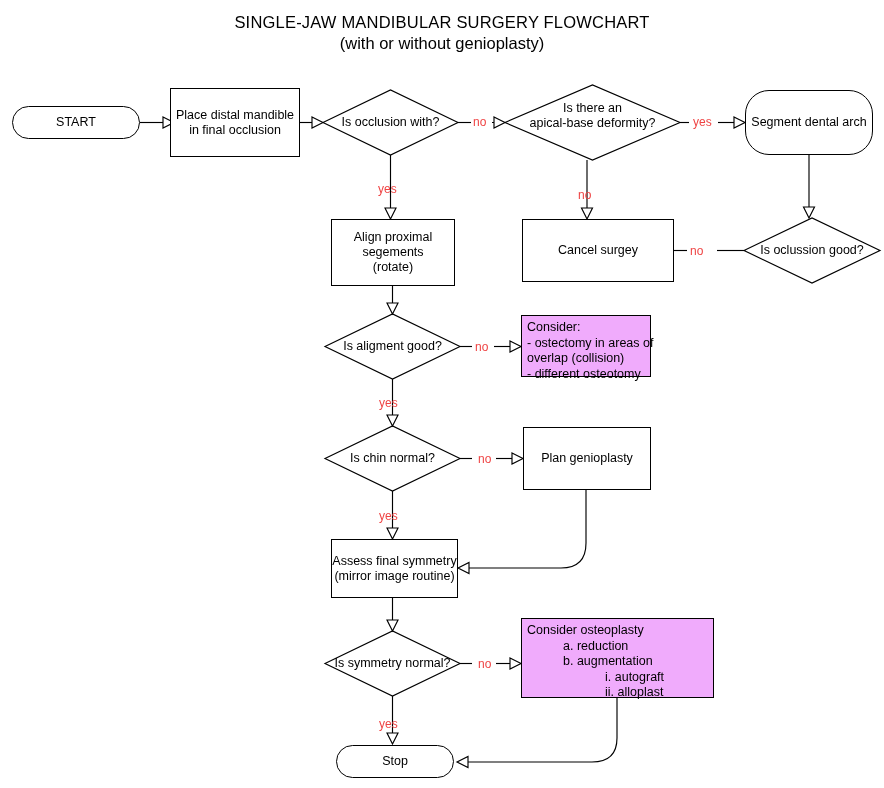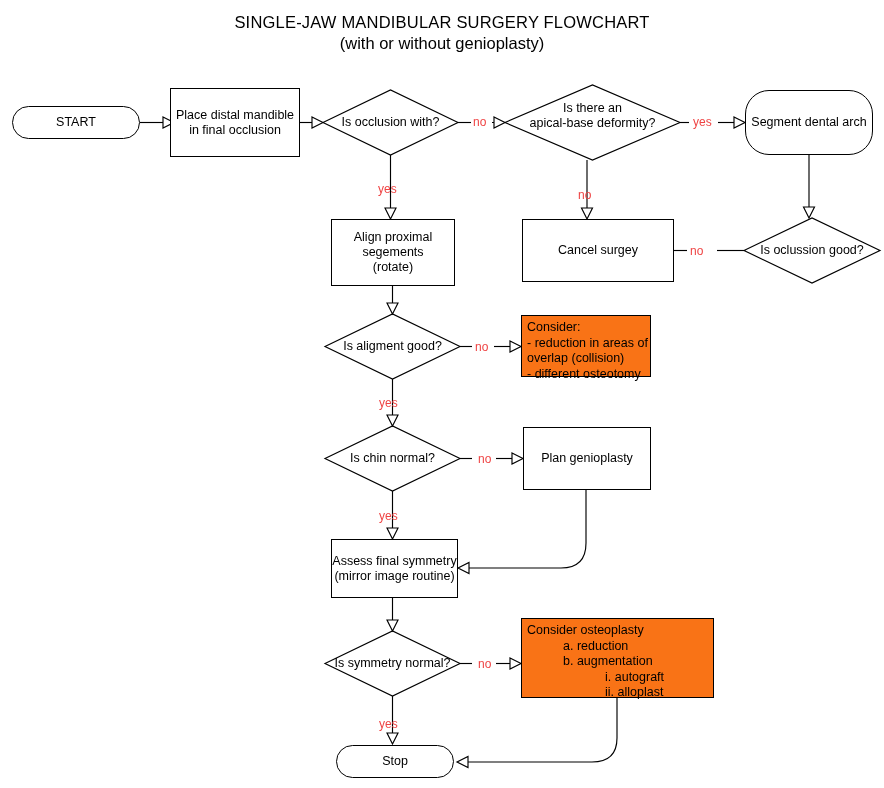--- a/index.html
+++ b/index.html
@@ -90,21 +90,21 @@
     position: absolute;
     font-size: 12px;
     line-height: 14px;
     color: #ef4444;
     z-index: 3;
     white-space: nowrap;
   }
   .listbox {
     position: absolute;
     box-sizing: border-box;
-    background: #f97316;
+    background: #f0abfc;
     border: 1.15px solid #000000;
     font-size: 12.5px;
     line-height: 15.6px;
     z-index: 2;
     padding: 4px 5px 3px 5px;
     display: flex;
     flex-direction: column;
     justify-content: flex-start;
   }
   .listbox .ln { white-space: pre; }
@@ -245,21 +245,21 @@
   <div class="node" style="left:522px; top:219px; width:152px; height:63px;">
     <span class="node-text">Cancel surgey</span>
   </div>
 
   <div class="diamond-label" style="left:325px; top:332px; width:135px; height:29px;">
     <span class="node-text">Is  aligment good?</span>
   </div>
 
   <div class="listbox" style="left:521px; top:315px; width:130px; height:62px;">
     <div class="ln">Consider:</div>
-    <div class="ln">- reduction in areas of</div>
+    <div class="ln">- ostectomy in areas of</div>
     <div class="ln">overlap (collision)</div>
     <div class="ln">- different osteotomy</div>
   </div>
 
   <div class="diamond-label" style="left:325px; top:444px; width:135px; height:29px;">
     <span class="node-text">Is chin normal?</span>
   </div>
 
   <div class="node" style="left:523px; top:427px; width:128px; height:63px;">
     <span class="node-text">Plan genioplasty</span>

